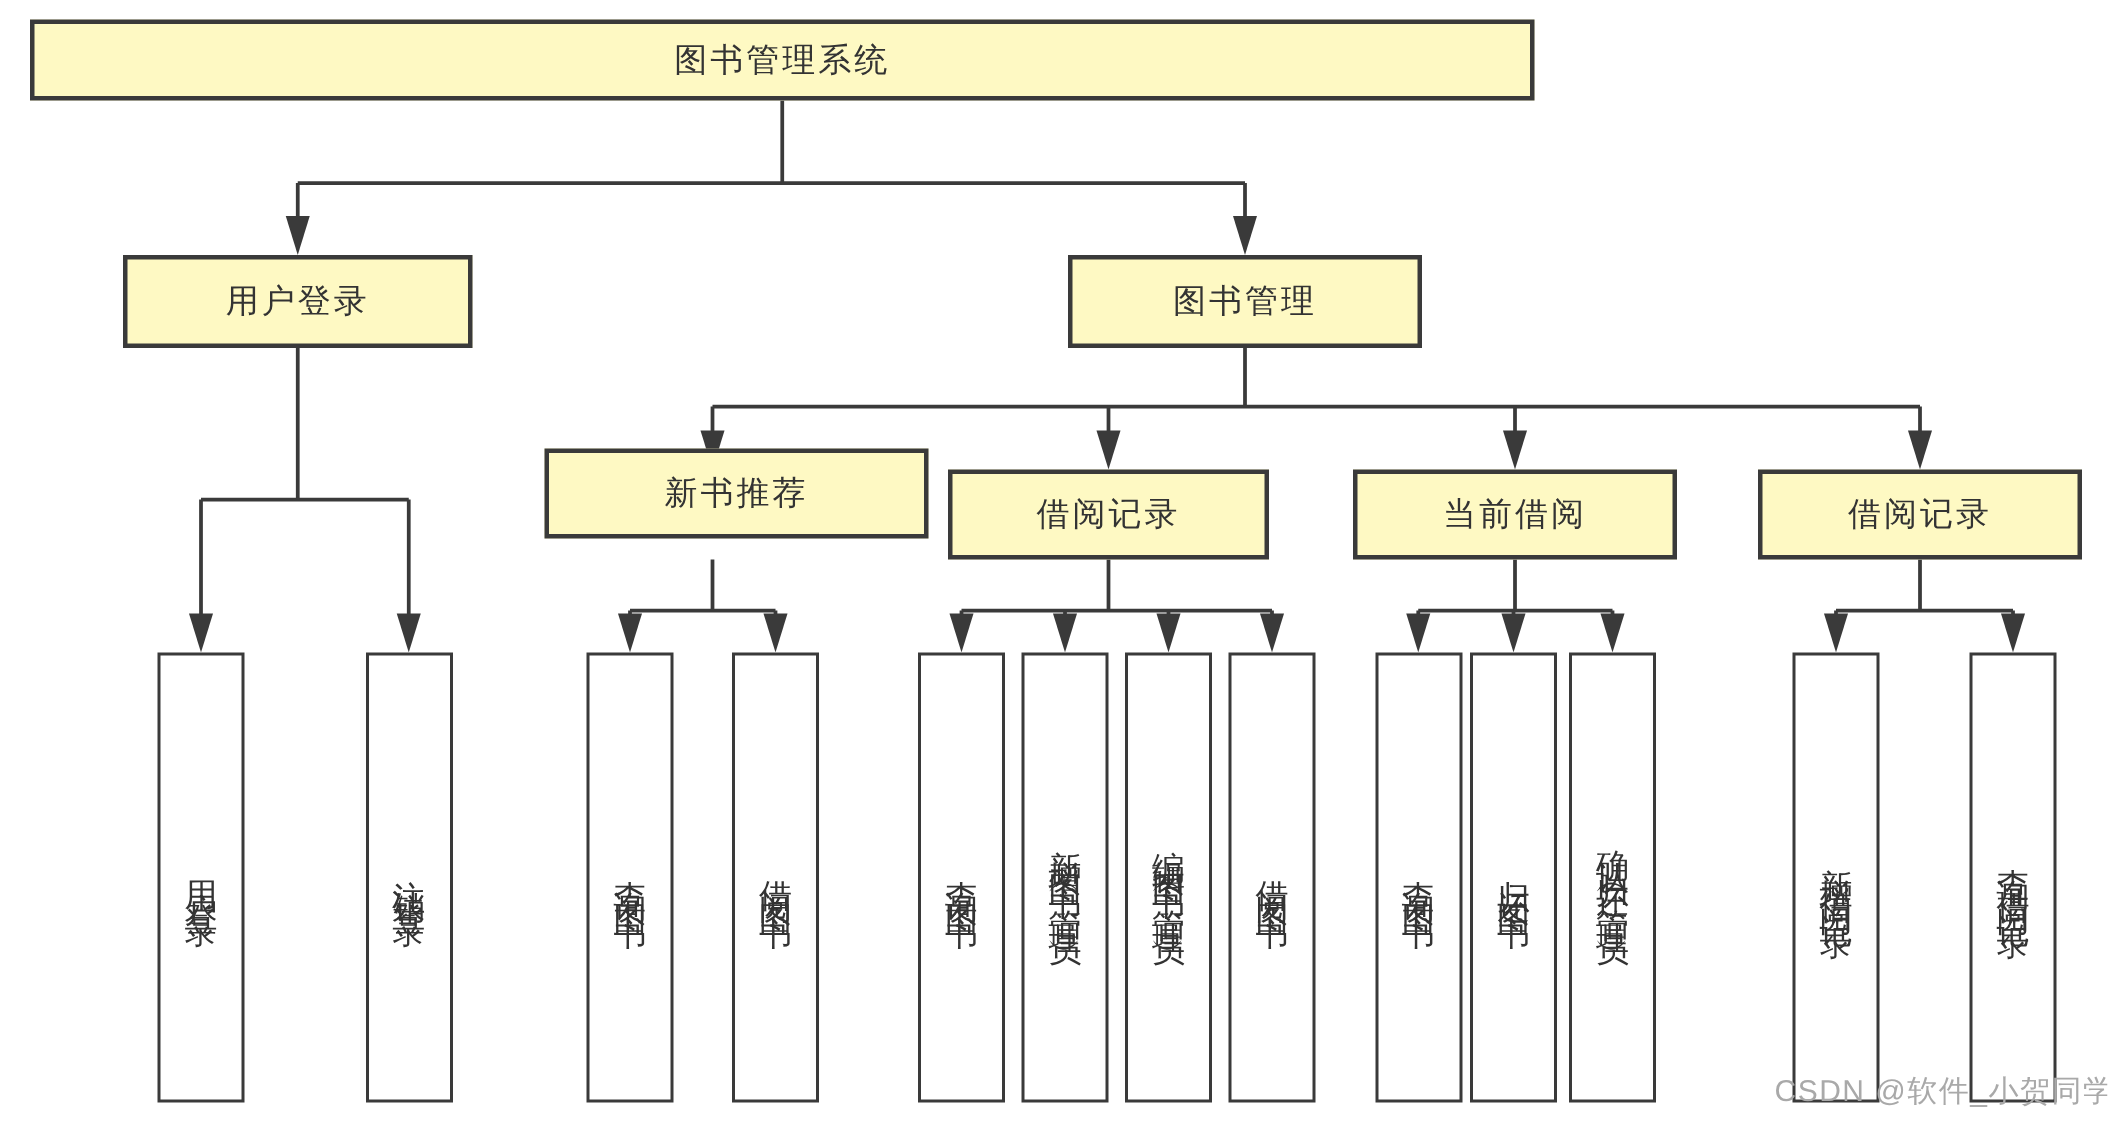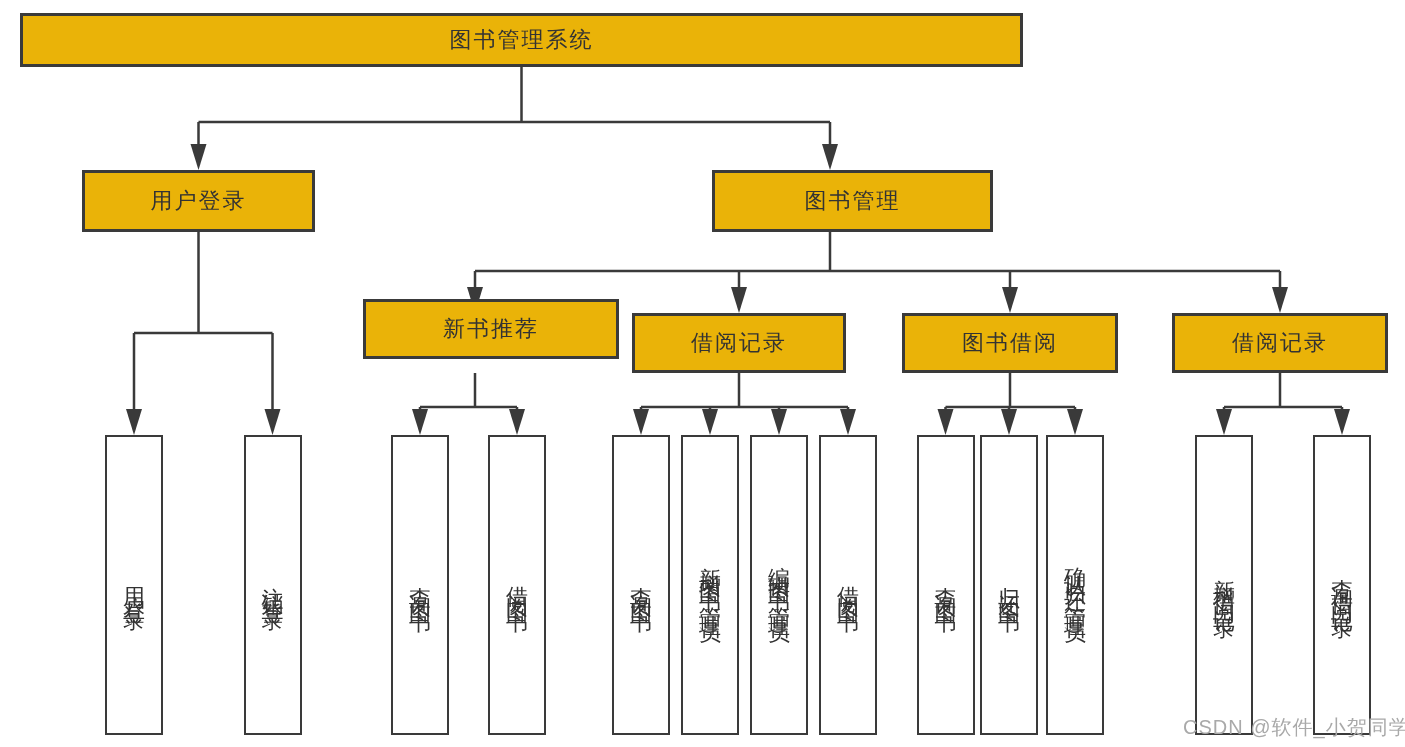--- a/index.html
+++ b/index.html
@@ -18,21 +18,21 @@
   }
   #wires {
     position: absolute;
     left: 0; top: 0;
     width: 1405px; height: 747px;
   }
   .box {
     position: absolute;
     box-sizing: border-box;
     border: 3px solid #3a3a3a;
-    background: #eab308;
+    background: #fef9c3;
     display: flex;
     align-items: center;
     justify-content: center;
     font-size: 22px;
     letter-spacing: 2px;
     color: #333333;
   }
   .leaf {
     position: absolute;
     box-sizing: border-box;
@@ -102,25 +102,25 @@
     <polygon fill="#3a3a3a" stroke="none" points="1067,409 1083,409 1075,435"></polygon>
 
     <path d="M1280 373 V407 M1224 407 H1342 M1224 407 V421 M1342 407 V421"></path>
     <polygon fill="#3a3a3a" stroke="none" points="1216,409 1232,409 1224,435"></polygon>
     <polygon fill="#3a3a3a" stroke="none" points="1334,409 1350,409 1342,435"></polygon>
   </svg>
 
   <div class="box" style="left:20px; top:13px; width:1003px; height:54px;">图书管理系统</div>
 
   <div class="box" style="left:82px; top:170px; width:233px; height:62px;">用户登录</div>
-  <div class="box" style="left:712px; top:170px; width:281px; height:62px;">图书管理</div>
+  <div class="box" style="left:712px; top:170px; width:236px; height:62px;">图书管理</div>
 
   <div class="box" style="left:363px; top:299px; width:256px; height:60px;">新书推荐</div>
   <div class="box" style="left:632px; top:313px; width:214px; height:60px;">借阅记录</div>
-  <div class="box" style="left:902px; top:313px; width:216px; height:60px;">图书借阅</div>
+  <div class="box" style="left:902px; top:313px; width:216px; height:60px;">当前借阅</div>
   <div class="box" style="left:1172px; top:313px; width:216px; height:60px;">借阅记录</div>
 
   <div class="leaf" style="left:105px;">
     <span>用户登录</span>
   </div>
   <div class="leaf" style="left:243.5px;">
     <span>注销登录</span>
   </div>
 
   <div class="leaf" style="left:391px;">

